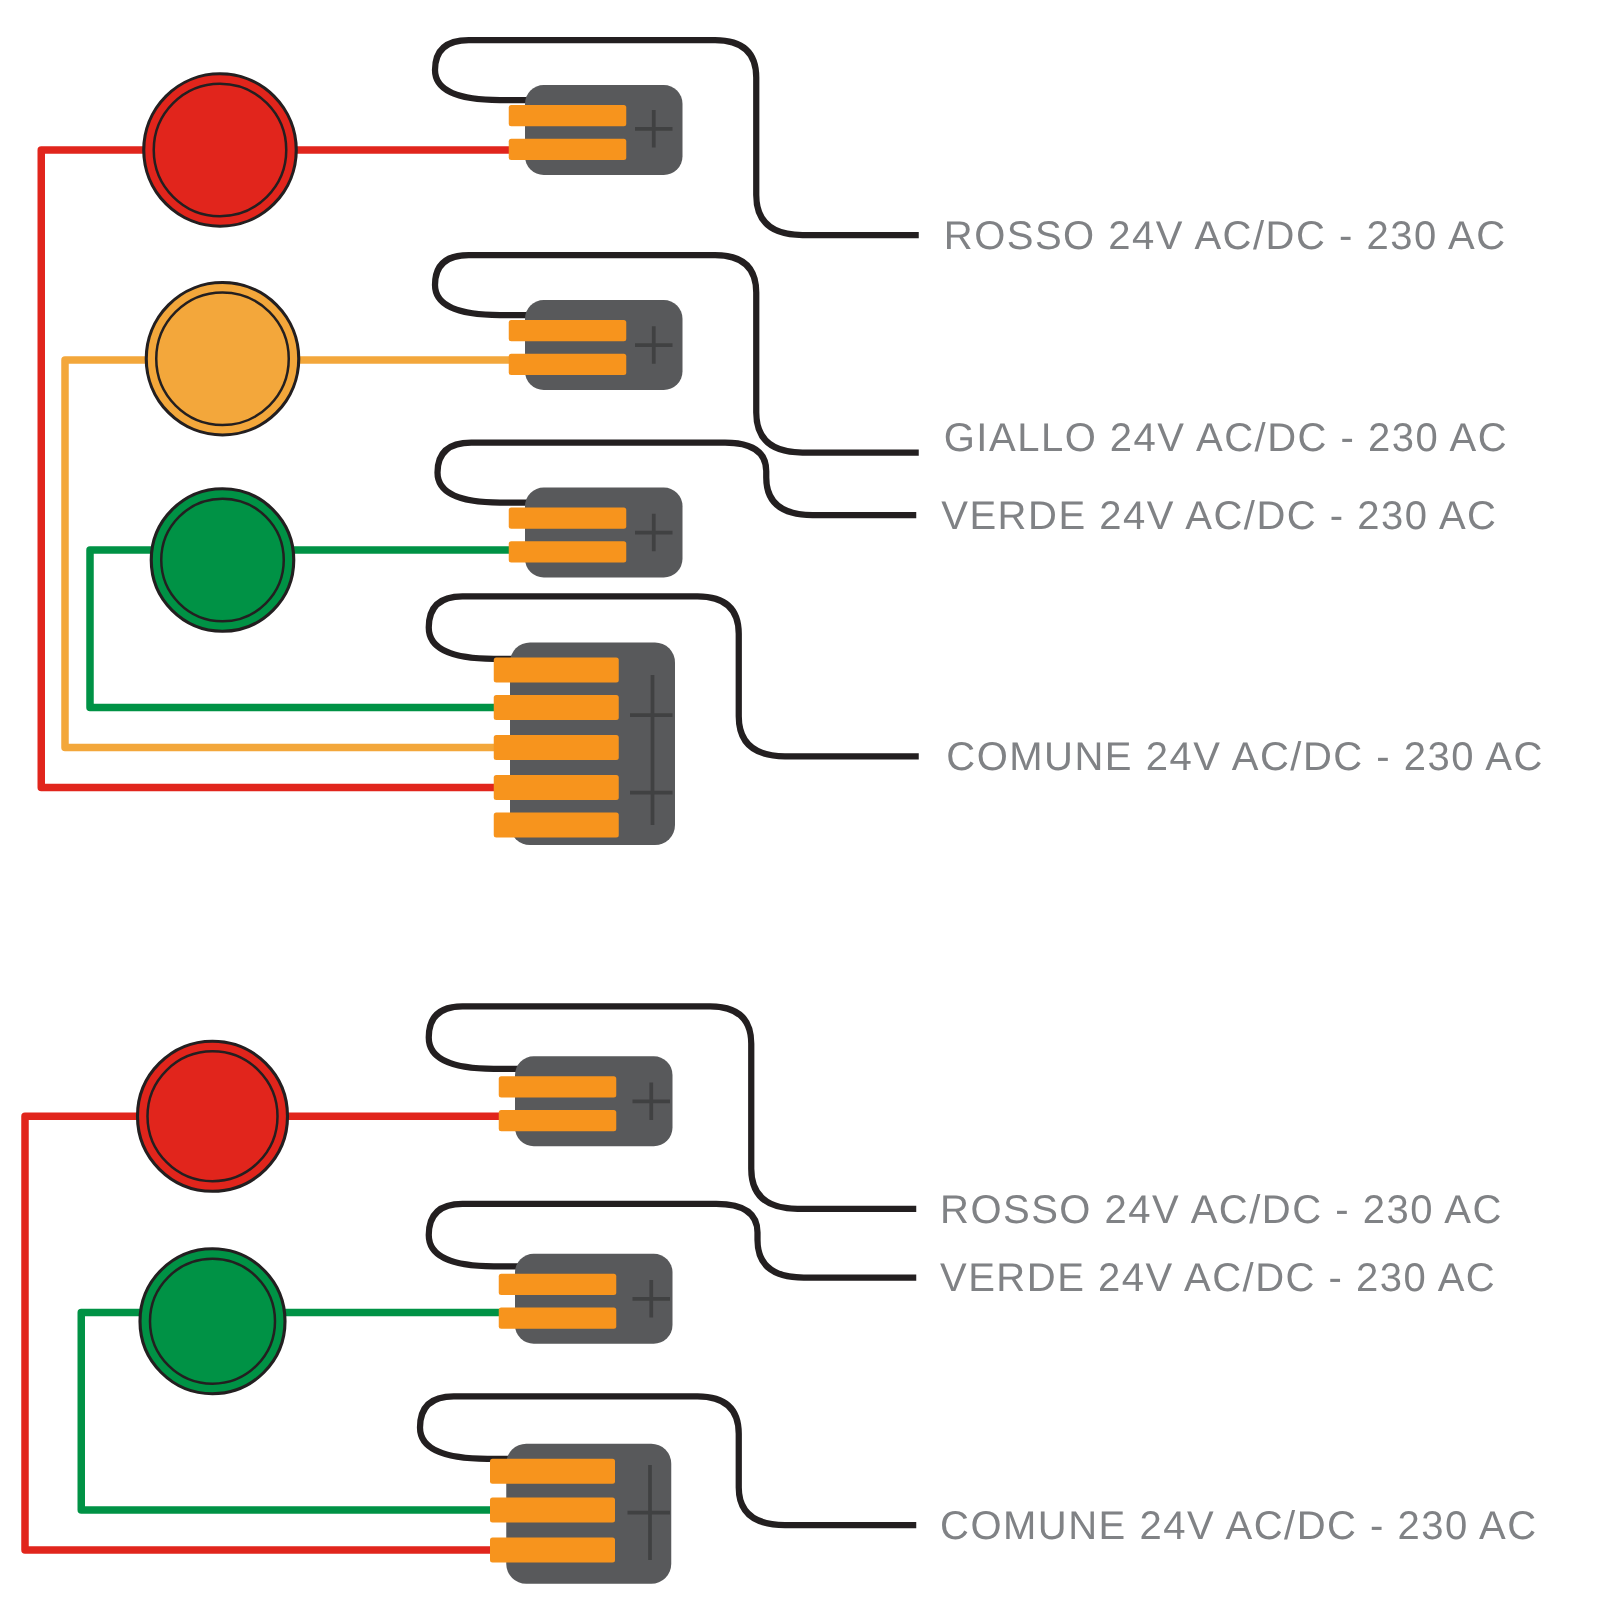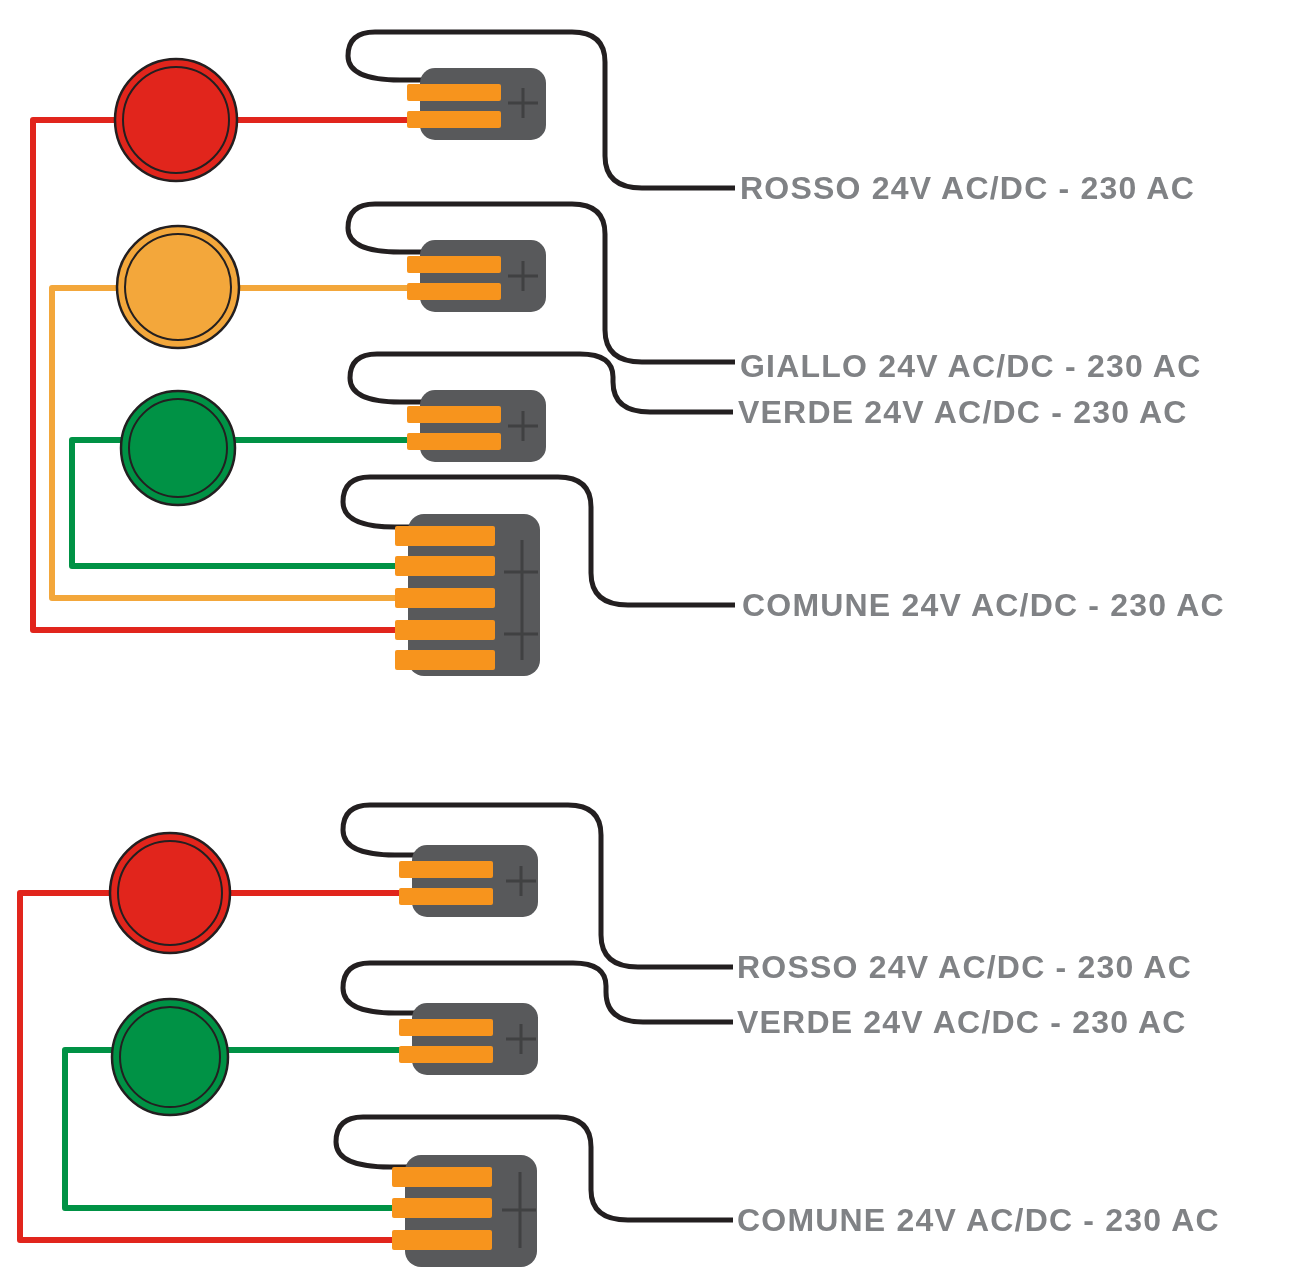--- a/index.html
+++ b/index.html
@@ -31,24 +31,25 @@
 
   .conn-body     { fill: var(--connector_body, #58595b); }
   .conn-terminal { fill: var(--terminal_orange, #f7941d); }
   .conn-mark     { stroke: var(--connector_mark, #404142); stroke-width: 3; fill: none; }
 
   .wire-label {
     position: absolute;
     height: 36px;
     line-height: 36px;
     font-size: 32px;
-    font-weight: 700;
+    font-weight: 400;
     letter-spacing: 1.2px;
     color: var(--label_text, #808285);
     white-space: nowrap;
+    margin-left: 15px;
   }
 </style>
 </head>
 <body>
 
 <div id="stage">
 
   <svg width="1293" height="1284" viewBox="0 0 1293 1284">
 
     <g>
@@ -160,21 +161,21 @@
           <rect class="conn-terminal" x="392" y="1198" width="100" height="20" rx="2"></rect>
           <rect class="conn-terminal" x="392" y="1230" width="100" height="20" rx="2"></rect>
           <path class="conn-mark" d="M 520 1172 V 1248 M 502 1210 H 536"></path>
         </g>
       </g>
     </g>
   </svg>
 
   <div class="wire-label" style="left:740px; top:170px;">ROSSO 24V AC/DC - 230 AC</div>
 
-  <div class="wire-label" style="left:740px; top:348px;">GIALLO 24V AC/DC - 230 AC</div>
+  <div class="wire-label" style="left:740px; top:332px;">GIALLO 24V AC/DC - 230 AC</div>
 
   <div class="wire-label" style="left:738px; top:394px;">VERDE 24V AC/DC - 230 AC</div>
 
   <div class="wire-label" style="left:742px; top:587px;">COMUNE 24V AC/DC - 230 AC</div>
 
   <div class="wire-label" style="left:737px; top:949px;">ROSSO 24V AC/DC - 230 AC</div>
 
   <div class="wire-label" style="left:737px; top:1004px;">VERDE 24V AC/DC - 230 AC</div>
 
   <div class="wire-label" style="left:737px; top:1202px;">COMUNE 24V AC/DC - 230 AC</div>

